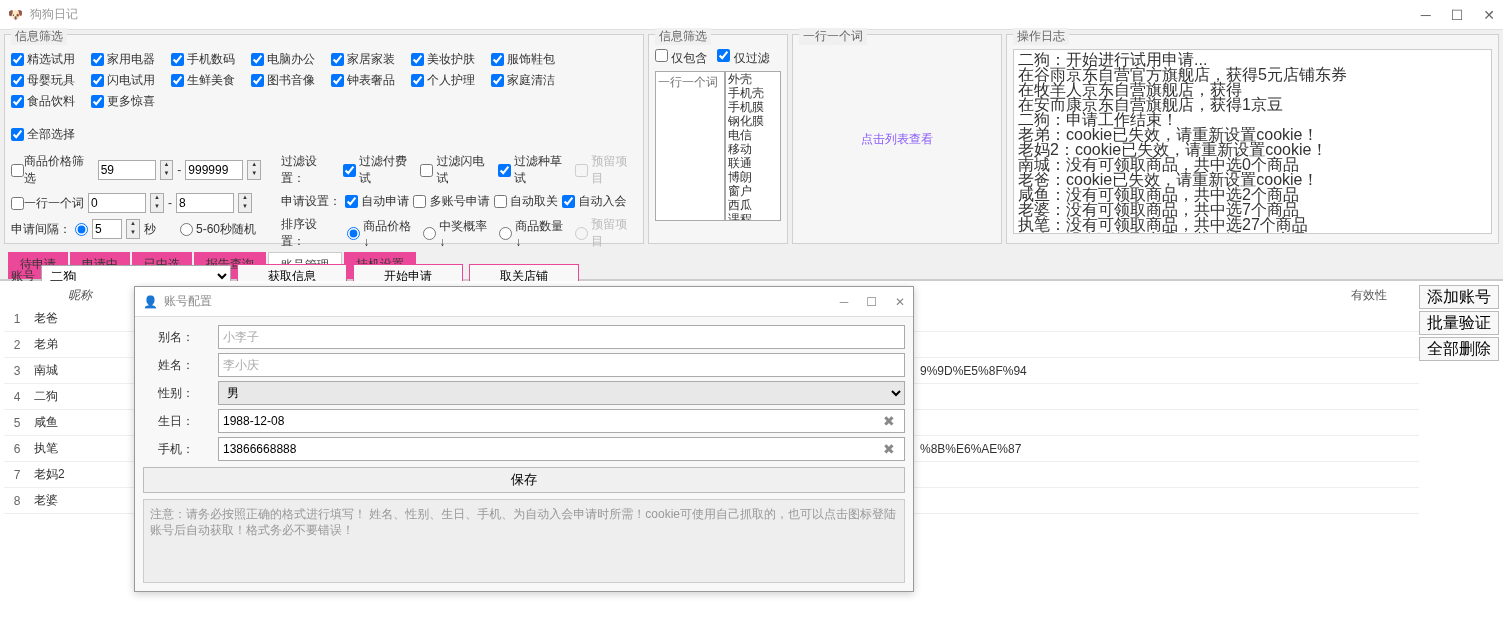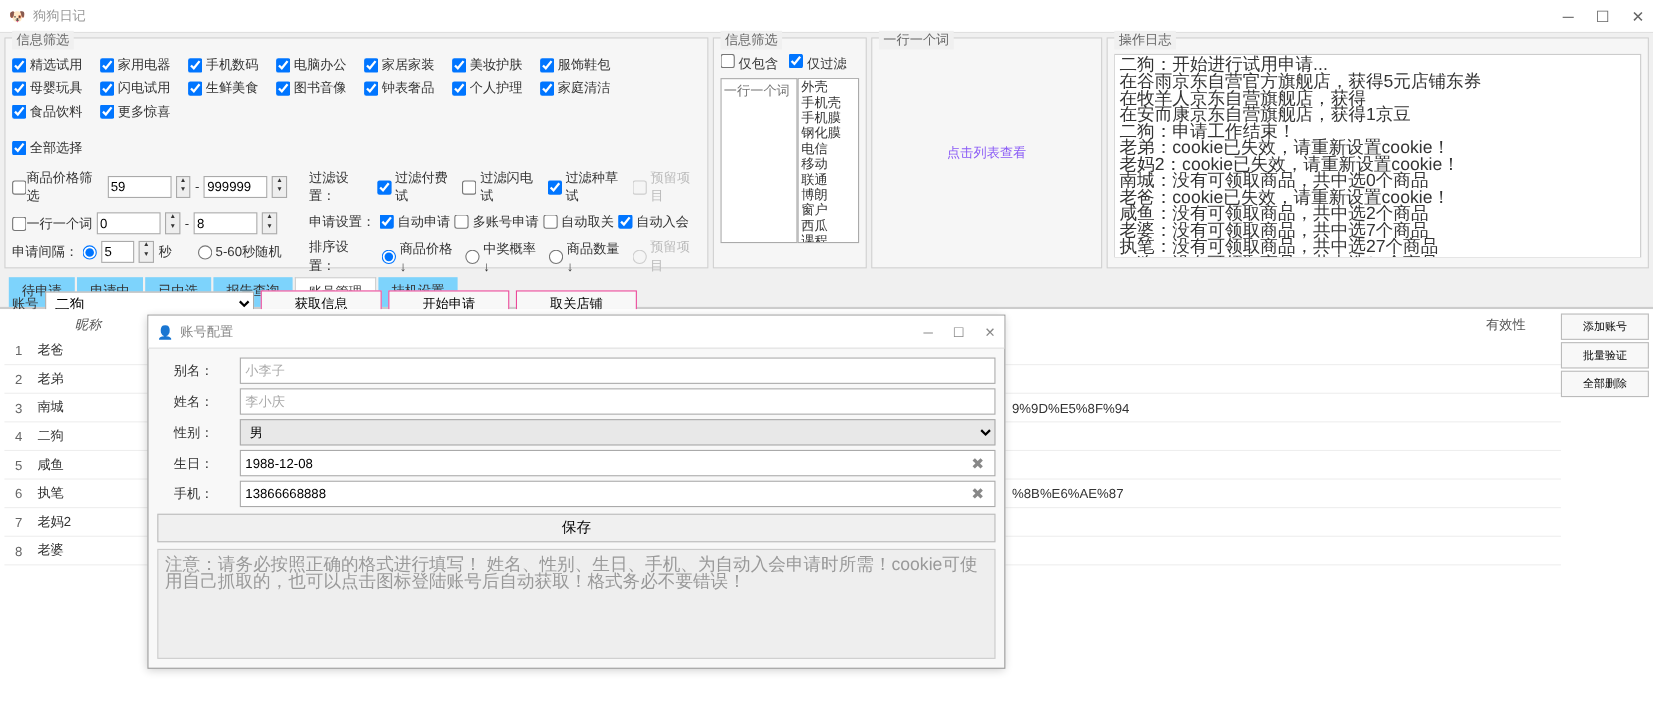--- a/index.html
+++ b/index.html
@@ -29,51 +29,51 @@
 .account-select { width: 190px; height: 22px; border: 1px solid #aaa; background: #fff; padding: 0 4px; }
 .btn { height: 24px; padding: 0 8px; background: #f8f8f8; border: 1px solid #ec4899; cursor: pointer; font-size: 12px; min-width: 110px; }
 .keyword-top { display: flex; gap: 10px; margin-top: 10px; }
 .keyword-body { display: flex; gap: 0; margin-top: 4px; height: 150px; }
 .keyword-input { flex: 1; border: 1px solid #aaa; height: 100%; padding: 2px; resize: none; font-size: 12px; }
 .keyword-list { width: 56px; border: 1px solid #aaa; background: #fff; overflow-y: scroll; font-size: 12px; height: 100%; }
 .keyword-list div { padding: 0 2px; line-height: 14px; }
 .preview-body { display: flex; align-items: center; justify-content: center; height: 100%; color: #8b5cf6; }
 .log-body { background: #fff; border: 1px solid #ccc; height: 185px; margin-top: 10px; overflow-y: scroll; padding: 2px 4px; font-size: 16px; line-height: 15px; }
 .tabs { display: flex; background: #f0f0f0; border-bottom: 2px solid #ccc; padding: 4px 8px 0; gap: 2px; }
-.tab { padding: 4px 12px; cursor: pointer; background: #7dd3fc; border-bottom: 2px solid transparent; }
+.tab { padding: 4px 12px; cursor: pointer; background: #ec4899; border-bottom: 2px solid transparent; }
 .tab.active { background: #fff; border: 1px solid #ccc; border-bottom: 2px solid #fff; margin-bottom: -2px; }
 .tab-content { background: #fff; padding: 4px; position: relative; height: 370px; }
 .acct-table { display: flex; }
 .acct-table-left { flex: 1; }
 .acct-header { display: flex; font-weight: normal; padding: 2px 0; color: #555; }
 .acct-col-num { width: 26px; text-align: center; }
 .acct-col-nick { width: 100px; text-align: center; font-style: italic; }
 .acct-col-valid { width: 100px; text-align: center; margin-left: auto; }
 .acct-row { display: flex; height: 26px; align-items: center; border-bottom: 1px solid #eee; }
 .acct-row .num { width: 26px; text-align: center; color: #666; }
 .acct-row .nick { width: 100px; padding-left: 4px; }
 .acct-row .extra { position: absolute; left: 920px; font-size: 12px; color: #333; }
 .acct-btns { display: flex; flex-direction: column; gap: 2px; width: 80px; }
-.acct-btns button { height: 24px; background: #f8f8f8; border: 1px solid #bbb; cursor: pointer; font-size: 10px; }
+.acct-btns button { height: 24px; background: #f8f8f8; border: 1px solid #bbb; cursor: pointer; font-size: 16px; }
 .dialog { position: absolute; top: 286px; left: 134px; width: 780px; background: #f8f8f8; border: 1px solid #999; box-shadow: 0 2px 8px rgba(0,0,0,0.2); z-index: 100; }
 .dialog-title { height: 30px; display: flex; align-items: center; padding: 0 8px; background: #fff; border-bottom: 1px solid #ddd; }
 .dialog-title .dicon { color: #5b9bd5; margin-right: 6px; }
 .dialog-title .dtitle { flex: 1; color: #888; }
 .dialog-title .dctrls { display: flex; gap: 18px; color: #888; }
 .dialog-title .dctrls span { cursor: pointer; }
 .dialog-body { padding: 8px; }
 .form-row { display: flex; align-items: center; margin-bottom: 4px; }
 .form-row .label { width: 60px; text-align: left; padding-right: 4px; margin-left: 15px; }
 .form-row .field { flex: 1; position: relative; }
 .form-row input, .form-row select { width: 100%; height: 24px; border: 1px solid #aaa; padding: 0 4px; font-size: 12px; background: #fff; }
 .form-row input::placeholder { color: #aaa; }
 .form-row select { background: #e8e8e8; }
 .field-icon { position: absolute; right: 6px; top: 4px; width: 16px; height: 16px; cursor: pointer; font-size: 14px; }
 .save-btn { width: 100%; height: 26px; background: #f0f0f0; border: 1px solid #bbb; cursor: pointer; margin-top: 2px; }
-.dialog-note { background: #eee; border: 1px solid #ccc; padding: 6px; margin-top: 6px; color: #999; font-size: 16px; line-height: 16px; height: 100px; }
+.dialog-note { background: #eee; border: 1px solid #ccc; padding: 6px; margin-top: 6px; color: #999; font-size: 12px; line-height: 16px; height: 84px; }
 .disabled-text { color: #bbb; }
 .hidden-extra { color: #333; }
 </style>
 </head>
 <body>
 
 <div class="titlebar">
   <span class="icon">🐶</span>
   <span class="title">狗狗日记</span>
   <div class="win-controls">

